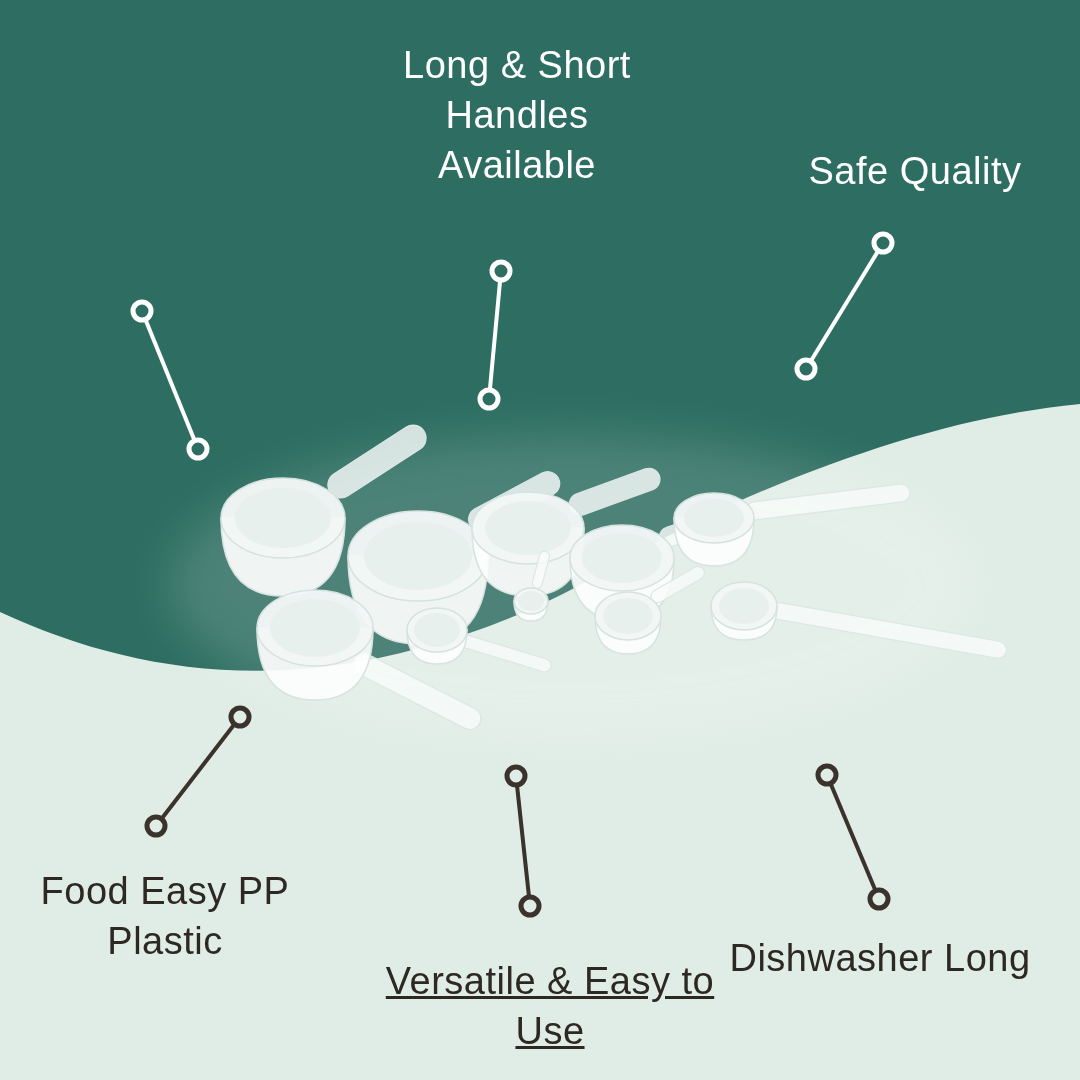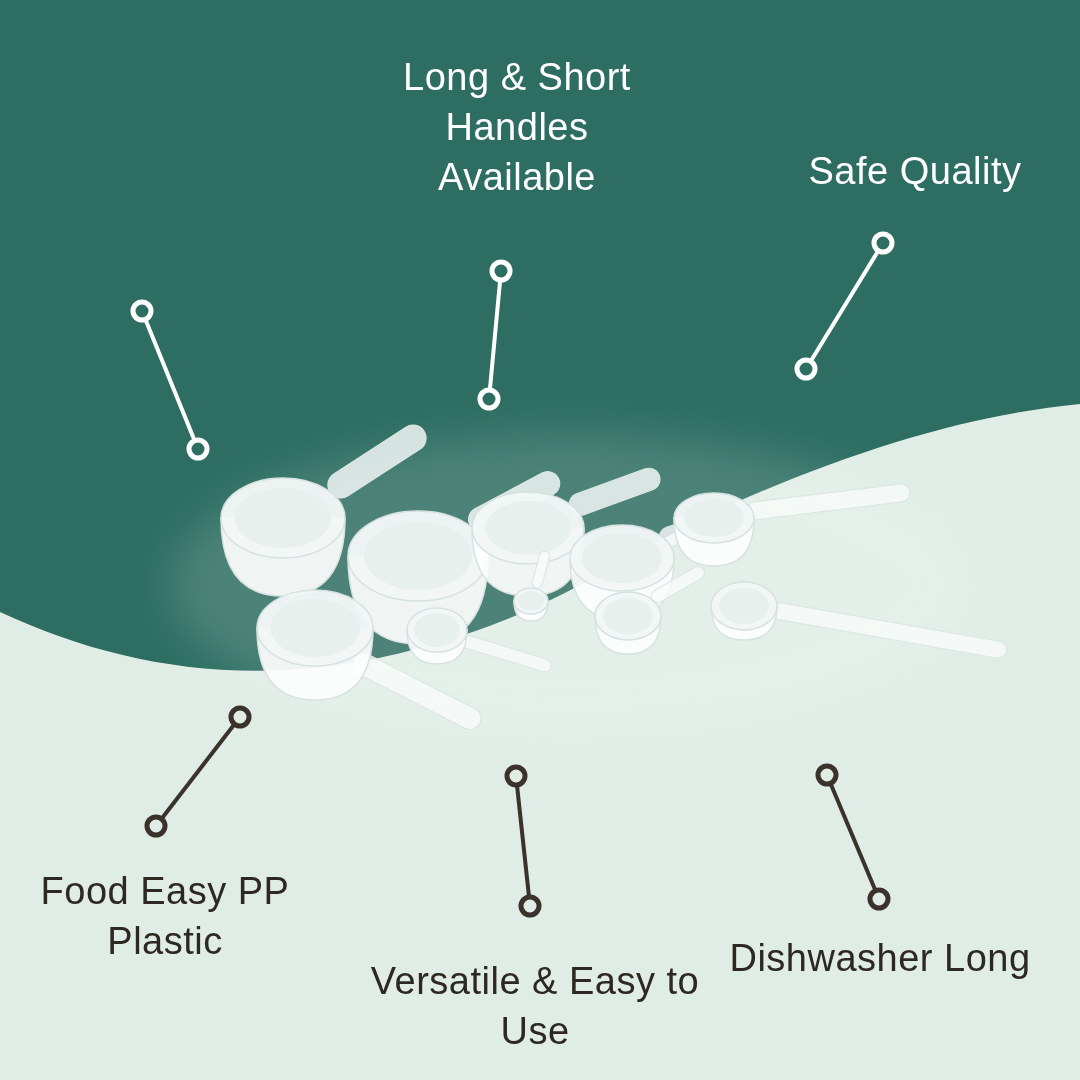--- a/index.html
+++ b/index.html
@@ -9,24 +9,24 @@
     font-family:"Liberation Sans","DejaVu Sans",sans-serif;
   }
   .layer{position:absolute;left:0;top:0;width:1080px;height:1080px;display:block;}
   .callout{
     position:absolute;text-align:center;
     font-size:38px;line-height:1.32;letter-spacing:.5px;font-weight:400;
   }
   .callout.light{color:#FFFFFF;}
   .callout.dark{color:#2E2823;}
   .c1{left:8px;top:96px;width:330px;}
-  .c2{left:372px;top:52px;width:290px;}
+  .c2{left:372px;top:40px;width:290px;}
   .c3{left:785px;top:146px;width:260px;}
   .c4{left:15px;top:866px;width:300px;}
-  .c5{left:345px;top:956px;width:380px;}
+  .c5{left:360px;top:956px;width:380px;text-decoration:underline;}
   .c6{left:715px;top:933px;width:330px;}
   
   .bowl{fill:#fdfefe;fill-opacity:.93;stroke:#d7e3e0;stroke-width:1.5;}
   .rim{fill:#f2f7f6;fill-opacity:.97;stroke:#d5e2df;stroke-width:1.5;}
   .inner{fill:#e6efec;fill-opacity:.85;}
   .handle{fill:#f8fbfa;fill-opacity:.82;stroke:#dce7e4;stroke-width:1.2;}
 </style>
 </head>
 <body>
 

